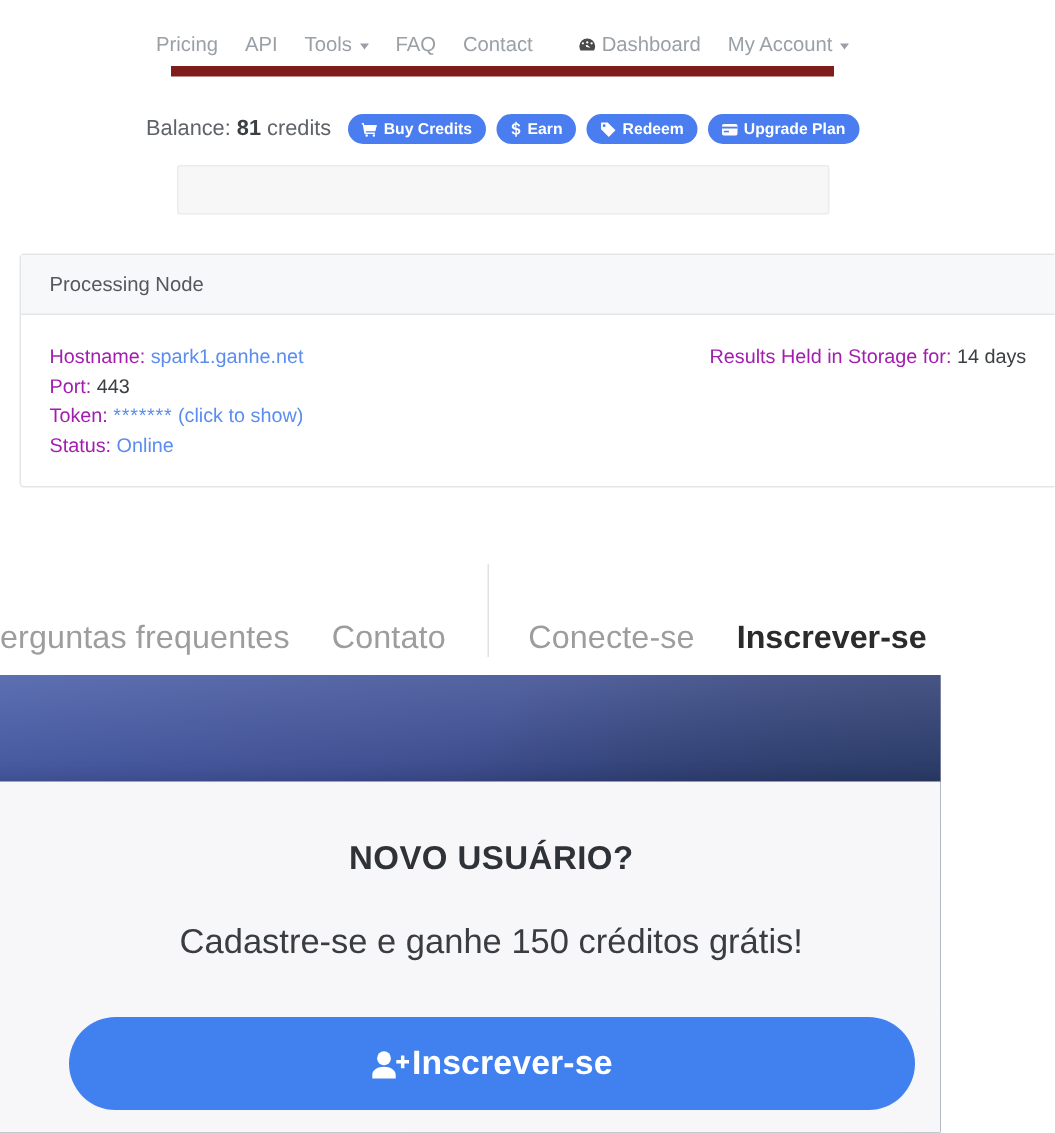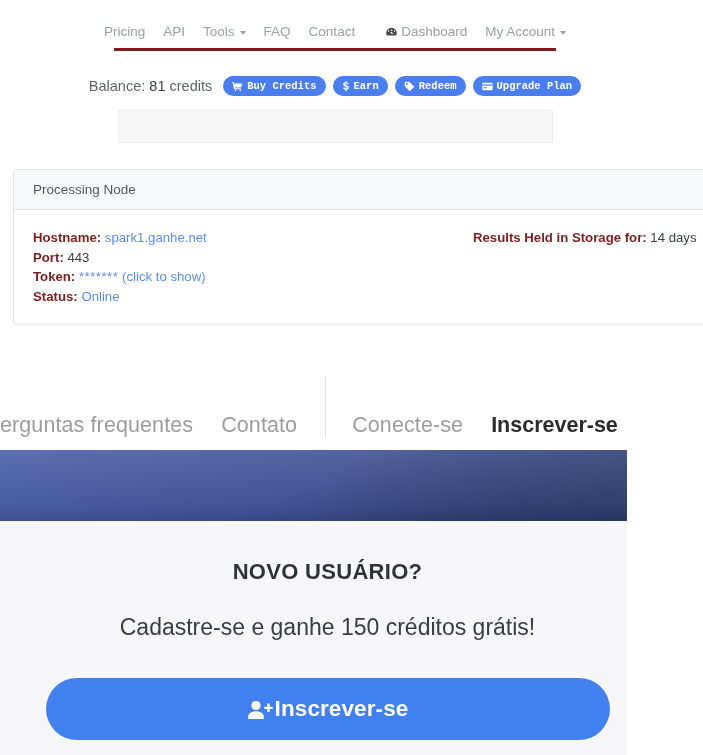--- a/index.html
+++ b/index.html
@@ -20,21 +20,21 @@
     background: #ffffff;
   }
 
   
   .top-nav {
     position: absolute;
     left: 114px;
     top: 15px;
     width: 442px;
     height: 36px;
-    border-bottom: 3px solid #7f1d1d;
+    border-bottom: 7px solid #7f1d1d;
     display: flex;
     align-items: center;
     justify-content: center;
     gap: 0px;
   }
   .nav-link {
     font-size: 13.5px;
     color: #9aa0a6;
     padding: 0 9px;
     white-space: nowrap;
@@ -77,38 +77,38 @@
     align-items: center;
     justify-content: center;
     gap: 7px;
   }
   .balance-text {
     font-size: 14.5px;
     color: #5f6368;
     white-space: nowrap;
     margin-right: 4px;
   }
-  .balance-text b { color: #3c4043; font-weight: 400; }
+  .balance-text b { color: #3c4043; font-weight: 700; }
 
   .pill {
     display: inline-flex;
     align-items: center;
     gap: 4px;
     height: 20px;
     padding: 0 9px;
     border-radius: 10px;
     background: #4a7df0;
     color: #ffffff;
     font-size: 10.5px;
     font-weight: 600;
     white-space: nowrap;
     line-height: 1;
     border: none;
     cursor: pointer;
-    font-family: Liberation Mono, monospace;
+    font-family: Liberation Sans, sans-serif;
   }
   .pill svg { display: block; }
 
   
   .empty-panel {
     position: absolute;
     left: 118px;
     top: 110px;
     width: 435px;
     height: 33px;
@@ -140,21 +140,21 @@
   }
   .node-body {
     display: flex;
     padding: 18px 19px 0 19px;
     font-size: 13.2px;
     color: #3c4043;
   }
   .node-col { line-height: 19.5px; }
   .node-col-left { width: 440px; }
   .node-row { white-space: nowrap; }
-  .node-row b { font-weight: 700; color: #7f1d1d; }
+  .node-row b { font-weight: 400; color: #a21caf; }
   .lnk { color: #5b8def; }
   .lnk-small { color: #5b8def; font-size: 11px; }
   .mono-stars { color: #5b8def; letter-spacing: 0.5px; }
   .chk {
     display: inline-block;
     width: 11px; height: 11px;
     background: #1263e2;
     border-radius: 2px;
     position: relative;
     top: 1px;

